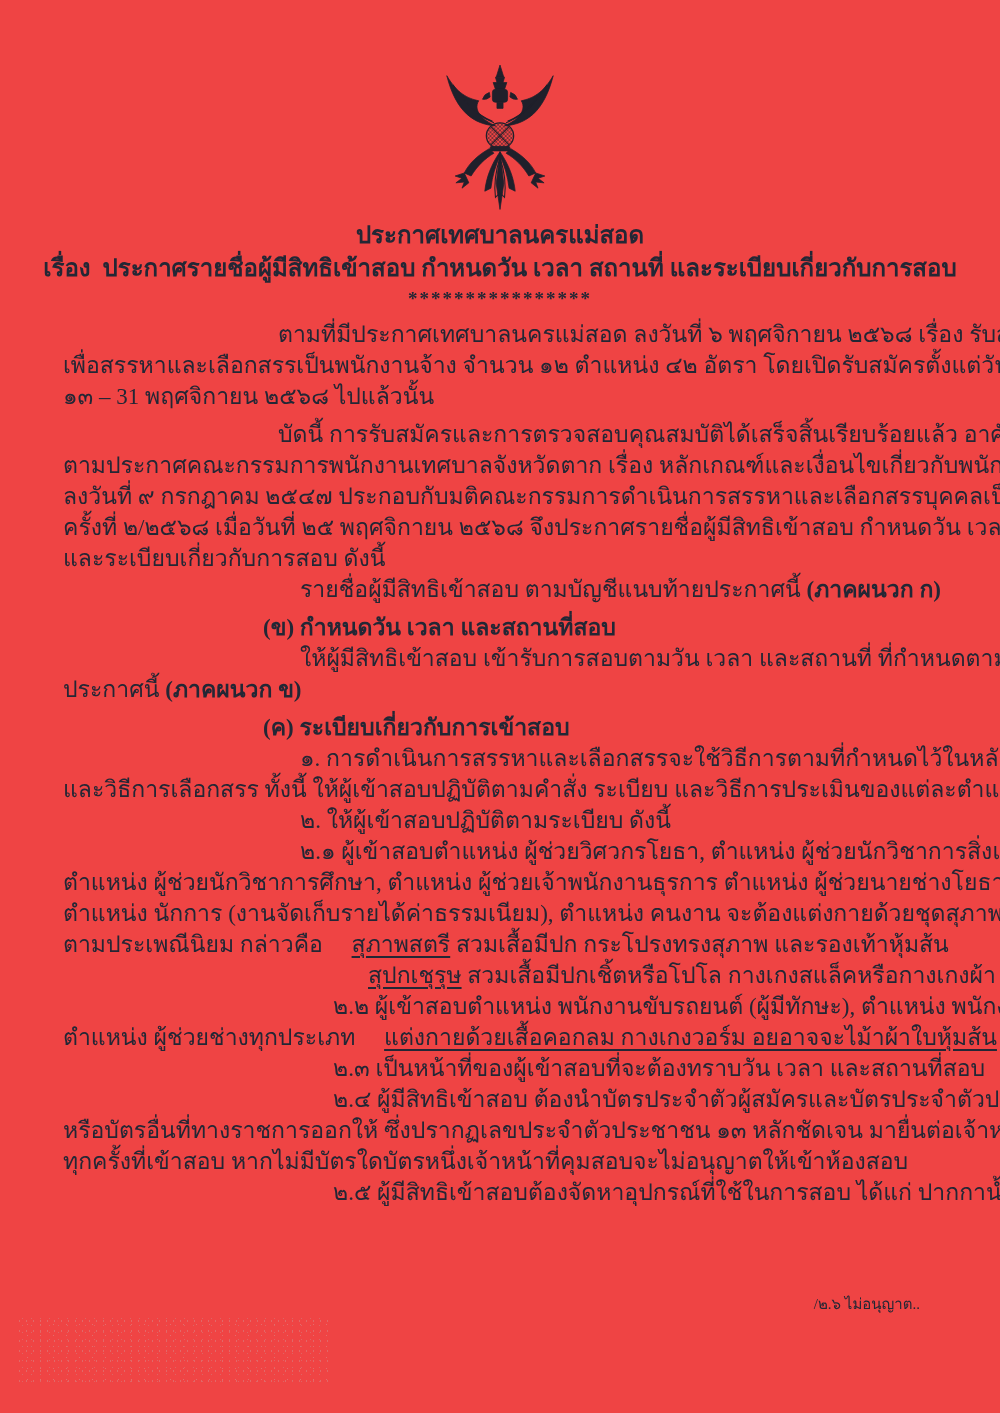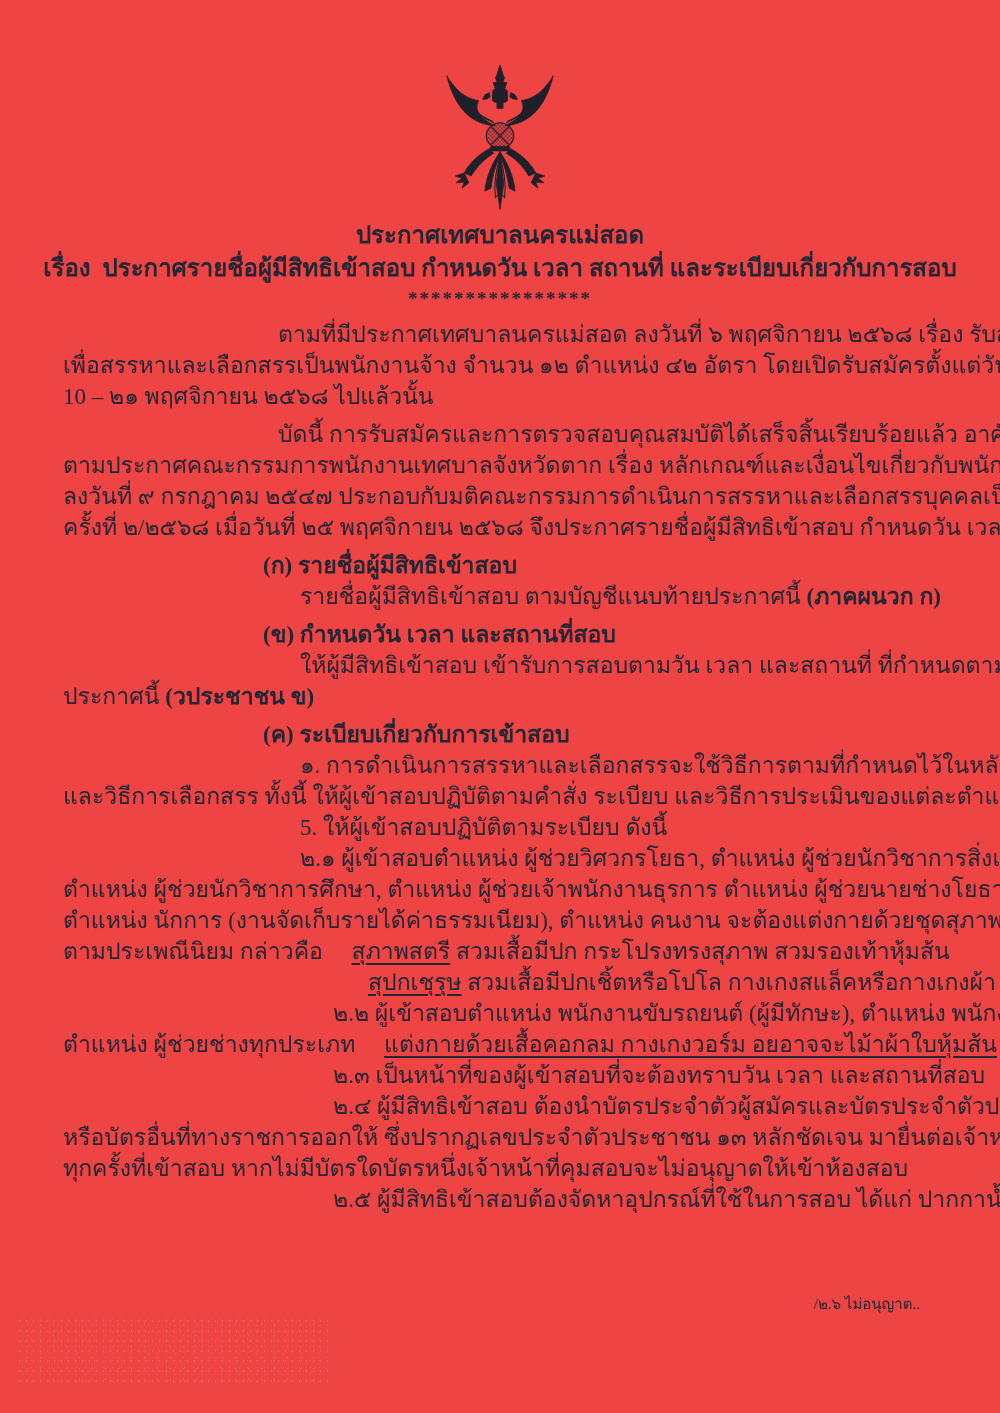--- a/index.html
+++ b/index.html
@@ -93,38 +93,38 @@
       </svg>
     </div>
     <div class="doc-title">ประกาศเทศบาลนครแม่สอด</div>
     <div class="doc-subject">เรื่อง  ประกาศรายชื่อผู้มีสิทธิเข้าสอบ กำหนดวัน เวลา สถานที่ และระเบียบเกี่ยวกับการสอบ</div>
     <div class="stars">****************</div>
   </header>
 
   <section class="doc-body" id="doc-body">
       <div class="line ind-1"><span>ตามที่มีประกาศเทศบาลนครแม่สอด ลงวันที่ ๖ พฤศจิกายน ๒๕๖๘ เรื่อง รับสมัครบุคคล</span></div>
       <div class="line ind-0"><span>เพื่อสรรหาและเลือกสรรเป็นพนักงานจ้าง จำนวน ๑๒ ตำแหน่ง ๔๒ อัตรา โดยเปิดรับสมัครตั้งแต่วันที่</span></div>
-      <div class="line ind-0"><span>10 – ๒๑ พฤศจิกายน ๒๕๖๘ ไปแล้วนั้น</span></div>
+      <div class="line ind-0"><span>๑๓ – 31 พฤศจิกายน ๒๕๖๘ ไปแล้วนั้น</span></div>
       <div class="line ind-1 sp"><span>บัดนี้ การรับสมัครและการตรวจสอบคุณสมบัติได้เสร็จสิ้นเรียบร้อยแล้ว อาศัยอำนาจ</span></div>
       <div class="line ind-0"><span>ตามประกาศคณะกรรมการพนักงานเทศบาลจังหวัดตาก เรื่อง หลักเกณฑ์และเงื่อนไขเกี่ยวกับพนักงานจ้าง</span></div>
       <div class="line ind-0"><span>ลงวันที่ ๙ กรกฎาคม ๒๕๔๗ ประกอบกับมติคณะกรรมการดำเนินการสรรหาและเลือกสรรบุคคลเป็นพนักงานจ้าง</span></div>
       <div class="line ind-0"><span>ครั้งที่ ๒/๒๕๖๘ เมื่อวันที่ ๒๕ พฤศจิกายน ๒๕๖๘ จึงประกาศรายชื่อผู้มีสิทธิเข้าสอบ กำหนดวัน เวลา สถานที่</span></div>
-      <div class="line ind-2 sp b"><span>(ก) รายชื่อผู้มีสิทธิเข้าสอบ</span></div>
+      <div class="line ind-0"><span>และระเบียบเกี่ยวกับการสอบ ดังนี้</span></div>
       <div class="line ind-3"><span>รายชื่อผู้มีสิทธิเข้าสอบ ตามบัญชีแนบท้ายประกาศนี้ </span><span class="b">(ภาคผนวก ก)</span></div>
       <div class="line ind-2 sp b"><span>(ข) กำหนดวัน เวลา และสถานที่สอบ</span></div>
       <div class="line ind-3"><span>ให้ผู้มีสิทธิเข้าสอบ เข้ารับการสอบตามวัน เวลา และสถานที่ ที่กำหนดตามบัญชีแนบท้าย</span></div>
-      <div class="line ind-0"><span>ประกาศนี้ </span><span class="b">(วประชาชน ข)</span></div>
+      <div class="line ind-0"><span>ประกาศนี้ </span><span class="b">(ภาคผนวก ข)</span></div>
       <div class="line ind-2 sp b"><span>(ค) ระเบียบเกี่ยวกับการเข้าสอบ</span></div>
       <div class="line ind-3"><span>๑. การดำเนินการสรรหาและเลือกสรรจะใช้วิธีการตามที่กำหนดไว้ในหลักเกณฑ์</span></div>
       <div class="line ind-0"><span>และวิธีการเลือกสรร ทั้งนี้ ให้ผู้เข้าสอบปฏิบัติตามคำสั่ง ระเบียบ และวิธีการประเมินของแต่ละตำแหน่ง</span></div>
-      <div class="line ind-3"><span>5. ให้ผู้เข้าสอบปฏิบัติตามระเบียบ ดังนี้</span></div>
+      <div class="line ind-3"><span>๒. ให้ผู้เข้าสอบปฏิบัติตามระเบียบ ดังนี้</span></div>
       <div class="line ind-3"><span>๒.๑ ผู้เข้าสอบตำแหน่ง ผู้ช่วยวิศวกรโยธา, ตำแหน่ง ผู้ช่วยนักวิชาการสิ่งแวดล้อม,</span></div>
       <div class="line ind-0"><span>ตำแหน่ง ผู้ช่วยนักวิชาการศึกษา, ตำแหน่ง ผู้ช่วยเจ้าพนักงานธุรการ ตำแหน่ง ผู้ช่วยนายช่างโยธา ตำแหน่ง นักการ,</span></div>
       <div class="line ind-0"><span>ตำแหน่ง นักการ (งานจัดเก็บรายได้ค่าธรรมเนียม), ตำแหน่ง คนงาน จะต้องแต่งกายด้วยชุดสุภาพเรียบร้อย</span></div>
-      <div class="line ind-0"><span>ตามประเพณีนิยม กล่าวคือ </span><span class="u">สุภาพสตรี</span><span> สวมเสื้อมีปก กระโปรงทรงสุภาพ สวมรองเท้าหุ้มส้น</span></div>
+      <div class="line ind-0"><span>ตามประเพณีนิยม กล่าวคือ </span><span class="u">สุภาพสตรี</span><span> สวมเสื้อมีปก กระโปรงทรงสุภาพ และรองเท้าหุ้มส้น</span></div>
       <div class="line ind-5"><span class="u">สุปกเชุรุษ</span><span> สวมเสื้อมีปกเชิ้ตหรือโปโล กางเกงสแล็คหรือกางเกงผ้า โดยสอดชายเสื้อ</span></div>
       <div class="line ind-4"><span>๒.๒ ผู้เข้าสอบตำแหน่ง พนักงานขับรถยนต์ (ผู้มีทักษะ), ตำแหน่ง พนักงานดับเพลิง,</span></div>
       <div class="line ind-0"><span>ตำแหน่ง ผู้ช่วยช่างทุกประเภท </span><span class="u">แต่งกายด้วยเสื้อคอกลม กางเกงวอร์ม อยอาจจะไม้าผ้าใบหุ้มส้น</span></div>
       <div class="line ind-4"><span>๒.๓ เป็นหน้าที่ของผู้เข้าสอบที่จะต้องทราบวัน เวลา และสถานที่สอบ</span></div>
       <div class="line ind-4"><span>๒.๔ ผู้มีสิทธิเข้าสอบ ต้องนำบัตรประจำตัวผู้สมัครและบัตรประจำตัวประชาชน</span></div>
       <div class="line ind-0"><span>หรือบัตรอื่นที่ทางราชการออกให้ ซึ่งปรากฏเลขประจำตัวประชาชน ๑๓ หลักชัดเจน มายื่นต่อเจ้าหน้าที่คุมสอบ</span></div>
       <div class="line ind-0"><span>ทุกครั้งที่เข้าสอบ หากไม่มีบัตรใดบัตรหนึ่งเจ้าหน้าที่คุมสอบจะไม่อนุญาตให้เข้าห้องสอบ</span></div>
       <div class="line ind-4"><span>๒.๕ ผู้มีสิทธิเข้าสอบต้องจัดหาอุปกรณ์ที่ใช้ในการสอบ ได้แก่ ปากกาน้ำเงิน ไปเอง</span></div>
     </section>
 

